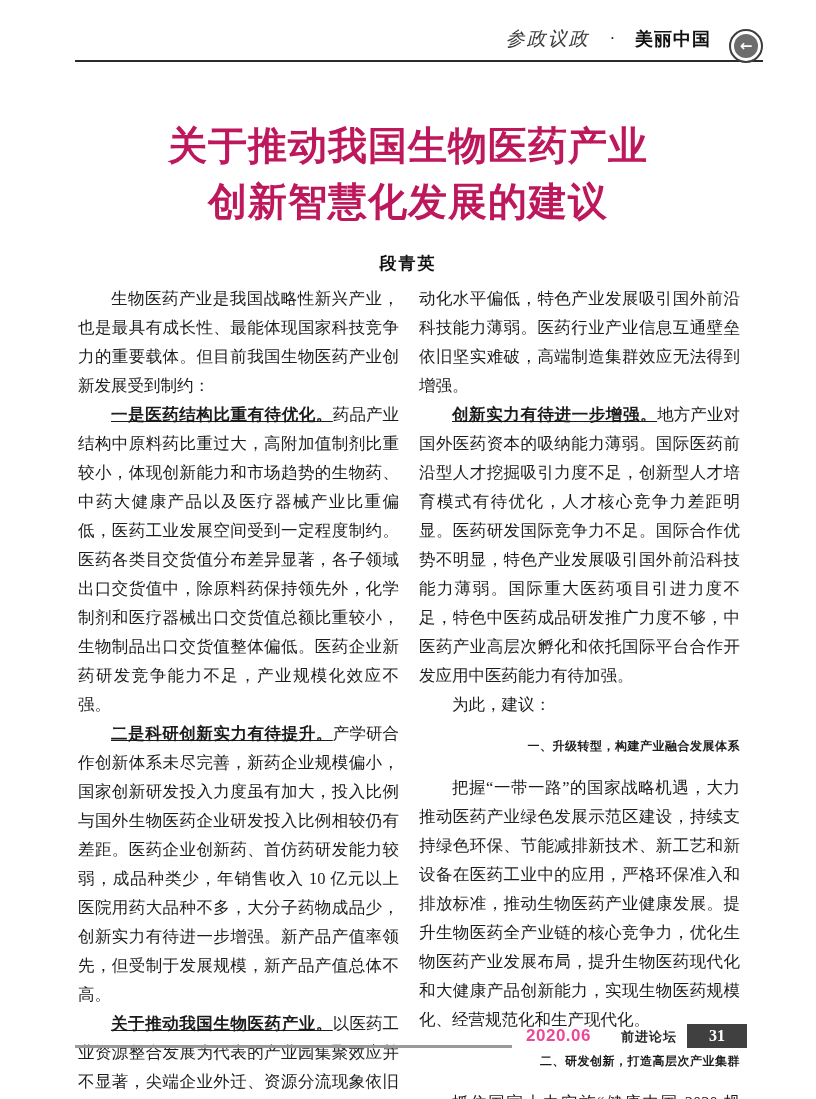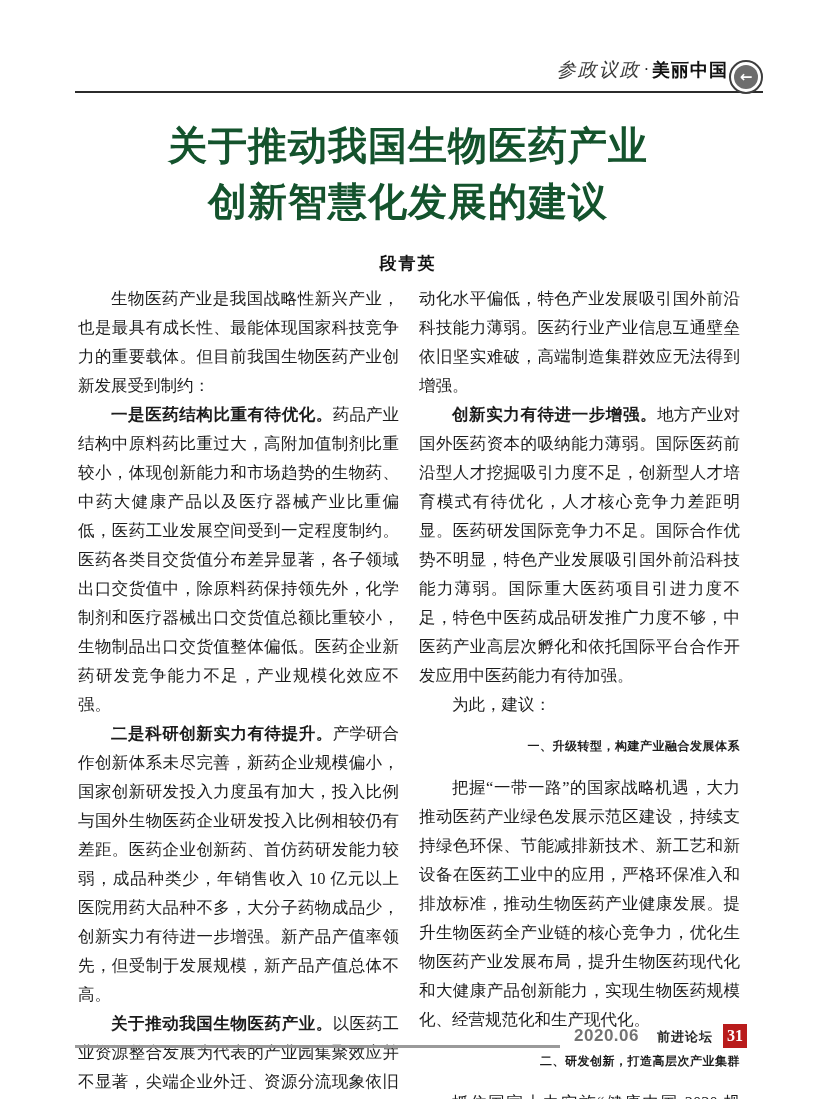--- a/index.html
+++ b/index.html
@@ -11,26 +11,26 @@
     margin: 0 auto;
     background: #ffffff;
     font-family: "Liberation Serif", serif;
     color: #1c1c1c;
     overflow: hidden;
   }
   
   .header {
     position: absolute;
     left: 75px;
-    top: 57px;
+    top: 26px;
     width: 688px;
     display: flex;
     justify-content: flex-end;
     align-items: center;
-    gap: 1px;
+    gap: 18px;
     border-bottom: 2px solid #2b2b2b;
     padding-bottom: 8px;
   }
   .header .script {
     font-family: "Liberation Serif", serif;
     font-style: italic;
     font-size: 19px;
     color: #3a3a3a;
     letter-spacing: 2px;
   }
@@ -78,21 +78,21 @@
     position: absolute;
     left: 0; right: 0;
     top: 118px;
     text-align: center;
   }
   .title-line {
     font-family: "Liberation Sans", sans-serif;
     font-weight: bold;
     font-size: 39px;
     line-height: 56px;
-    color: #14532d;
+    color: #be185d;
     letter-spacing: 1px;
   }
   .author {
     margin-top: 22px;
     font-family: "Liberation Sans", sans-serif;
     font-weight: bold;
     font-size: 17px;
     color: #111;
     letter-spacing: 2px;
   }
@@ -111,20 +111,21 @@
     line-height: 29px;
     text-align: justify;
     color: #1c1c1c;
   }
   .col p.para { text-indent: 2em; }
   .col p.para-cont { text-indent: 0; }
   .col p b {
     font-family: "Liberation Sans", sans-serif;
     font-weight: bold;
     letter-spacing: 0.5px;
+    text-decoration: underline;
   }
   .col p.heading {
     font-family: "Liberation Sans", sans-serif;
     font-weight: bold;
     font-size: 12px;
     text-align: right;
     text-indent: 0;
     margin: 13px 0 12px 0;
     letter-spacing: 0.5px;
   }
@@ -140,36 +141,36 @@
   .footer .rule {
     flex: 1 1 auto;
     height: 0;
     border-bottom: 3px solid #9a9a9a;
     margin-bottom: 0px;
   }
   .footer .issue {
     font-family: "Liberation Sans", sans-serif;
     font-weight: bold;
     font-size: 17px;
-    color: #737373;
-    margin: 0 0 2px 14px;
+    color: #ec4899;
+    margin: 0 12px 2px 14px;
     letter-spacing: 0.5px;
   }
   .footer .journal {
     font-family: "Liberation Sans", sans-serif;
     font-weight: bold;
     font-size: 13px;
     color: #2a2a2a;
     margin: 0 10px 2px 18px;
     letter-spacing: 1px;
   }
   .footer .pagebox {
-    width: 24px;
+    width: 60px;
     height: 24px;
-    background: #b91c1c;
+    background: #404040;
     color: #ffffff;
     font-family: "Liberation Serif", serif;
     font-weight: bold;
     font-size: 16px;
     display: flex;
     align-items: center;
     justify-content: center;
   }
 </style>
 </head>

